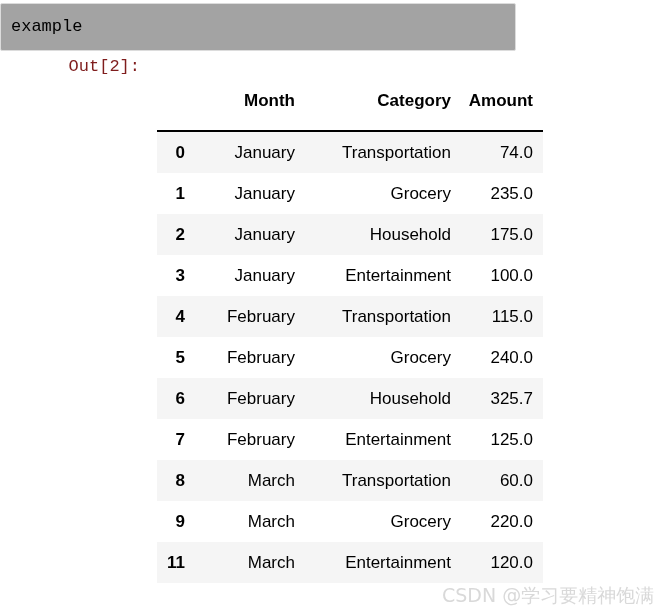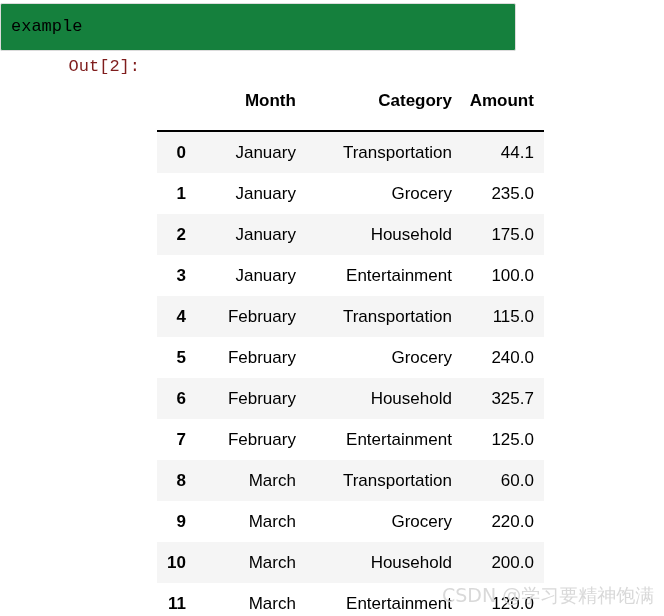--- a/index.html
+++ b/index.html
@@ -34,21 +34,21 @@
     letter-spacing: 0px;
   }
   .prompt-in {
     color: #303F9F;
   }
   .input-area {
     width: 516px;
     height: 48px;
     margin-top: 3px;
     box-sizing: border-box;
-    background: #15803d;
+    background: #a3a3a3;
     border: 1px solid #dcdcdc;
     border-radius: 2px;
   }
   .input-code {
     font-family: "Liberation Mono", "DejaVu Sans Mono", monospace;
     font-size: 17px;
     color: #000000;
     line-height: 46px;
     padding-left: 10px;
     white-space: pre;
@@ -152,21 +152,21 @@
         <th class="col-month">Month</th>
         <th class="col-cat">Category</th>
         <th class="col-amt">Amount</th>
       </tr>
     </thead>
     <tbody id="df-body">
         <tr>
           <th class="row-idx">0</th>
           <td class="col-month">January</td>
           <td class="col-cat">Transportation</td>
-          <td class="col-amt">44.1</td>
+          <td class="col-amt">74.0</td>
         </tr>
         <tr>
           <th class="row-idx">1</th>
           <td class="col-month">January</td>
           <td class="col-cat">Grocery</td>
           <td class="col-amt">235.0</td>
         </tr>
         <tr>
           <th class="row-idx">2</th>
           <td class="col-month">January</td>
@@ -209,26 +209,20 @@
           <td class="col-cat">Transportation</td>
           <td class="col-amt">60.0</td>
         </tr>
         <tr>
           <th class="row-idx">9</th>
           <td class="col-month">March</td>
           <td class="col-cat">Grocery</td>
           <td class="col-amt">220.0</td>
         </tr>
         <tr>
-          <th class="row-idx">10</th>
-          <td class="col-month">March</td>
-          <td class="col-cat">Household</td>
-          <td class="col-amt">200.0</td>
-        </tr>
-        <tr>
           <th class="row-idx">11</th>
           <td class="col-month">March</td>
           <td class="col-cat">Entertainment</td>
           <td class="col-amt">120.0</td>
         </tr>
       </tbody>
   </table>
 </div>
 
 <div class="watermark">CSDN @学习要精神饱满</div>

